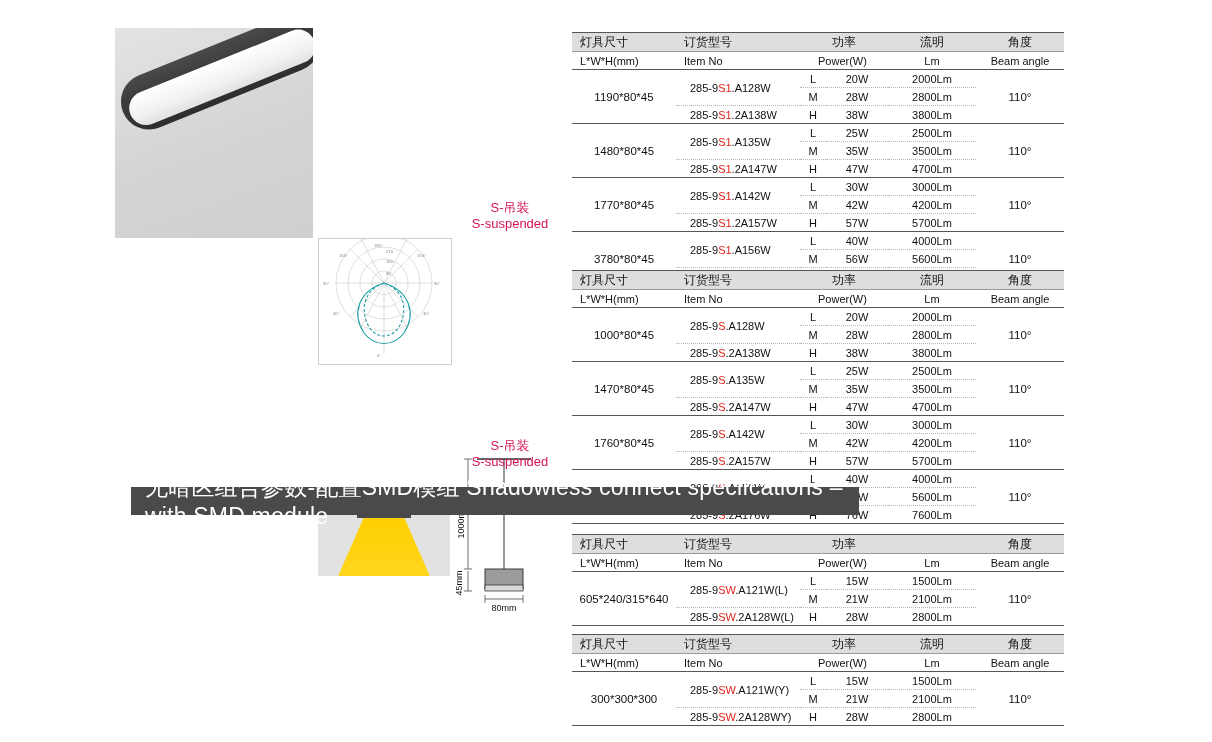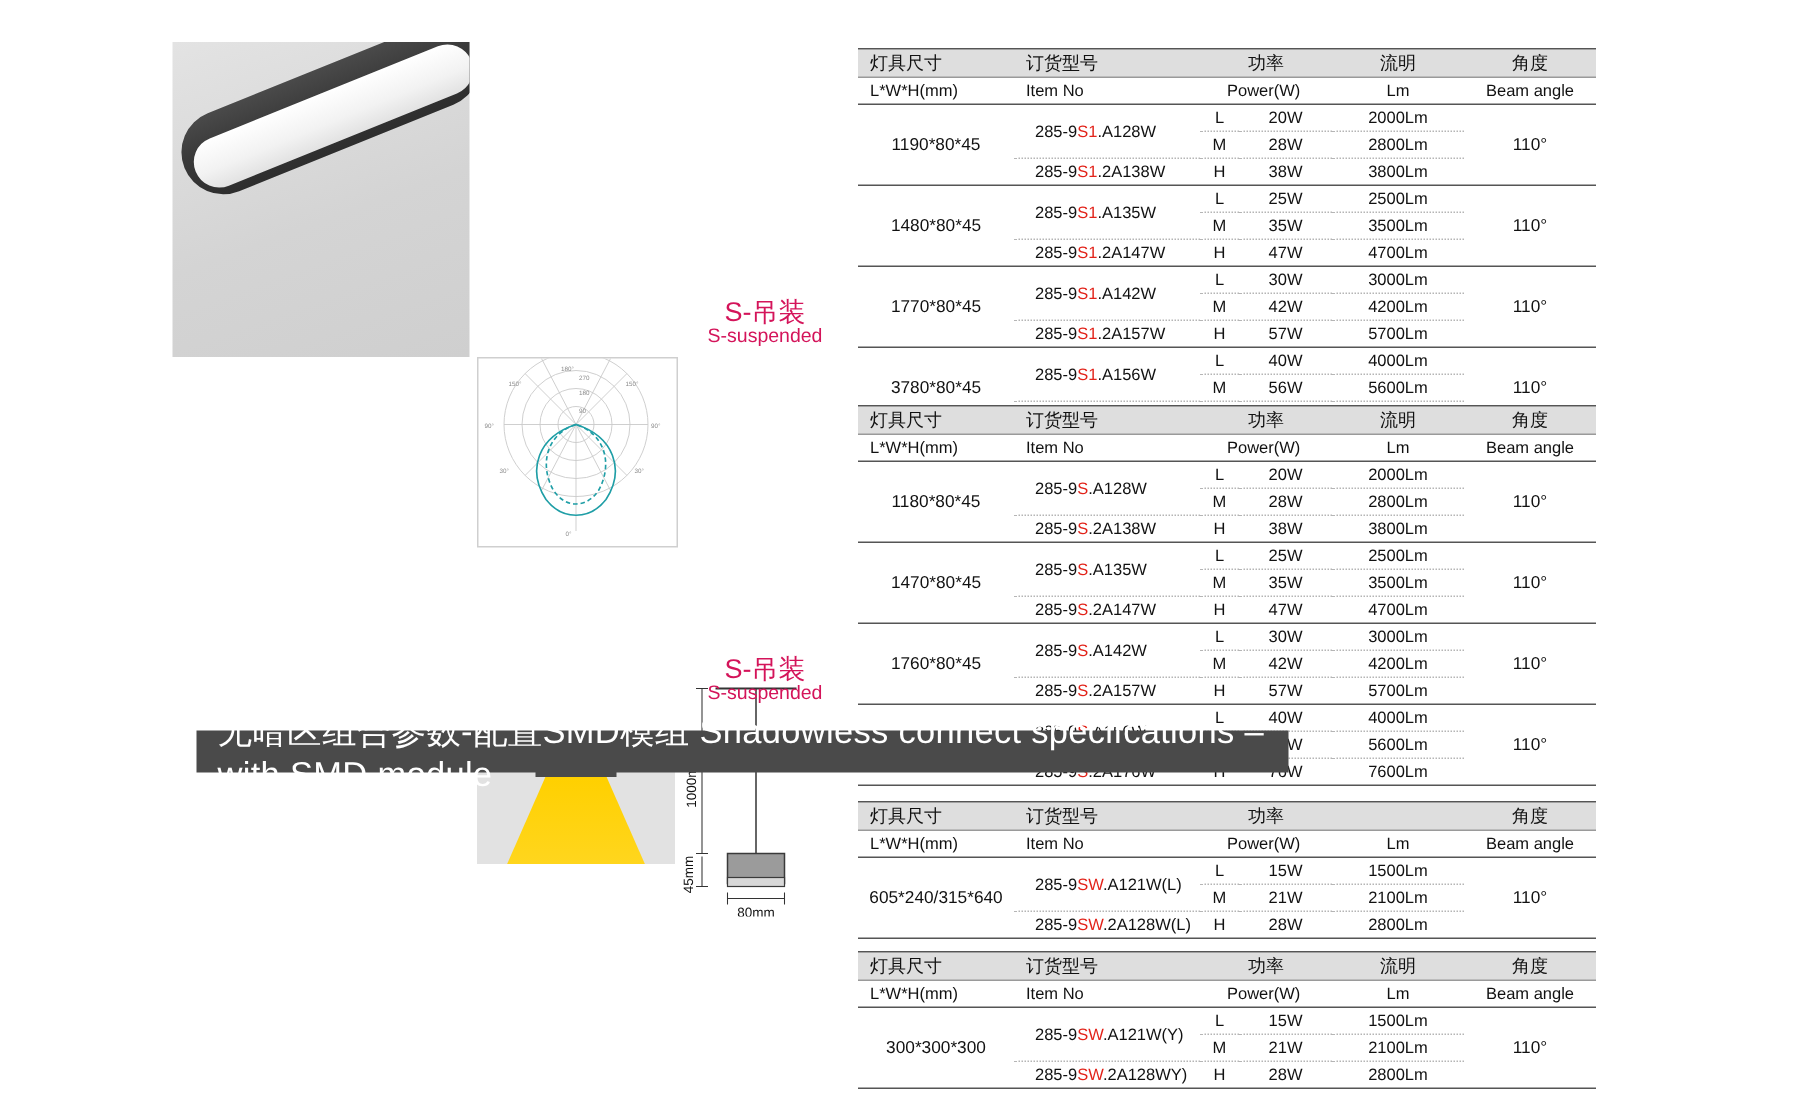--- a/index.html
+++ b/index.html
@@ -68,21 +68,21 @@
   
   .susp{position:relative;}
   .susp svg{display:block;}
   .susp-label{
     text-align:center;
     color:#d4145a;
     font-size:13px;
     line-height:16px;
     margin-top:4px;
   }
-  .susp-label .cn{font-size:18px;}
+  .susp-label .cn{font-size:13px;}
 
   
   table.spec{
     border-collapse:collapse;
     font-size:11px;
     color:#111;
   }
   table.spec td,table.spec th{
     padding:0;
     vertical-align:middle;
@@ -333,21 +333,21 @@
           <td>角度</td>
         </tr>
         <tr class="sub-row">
           <td class="l">L*W*H(mm)</td>
           <td class="l">Item No</td>
           <td colspan="2" style="text-align:left;padding-left:18px">Power(W)</td>
           <td>Lm</td>
           <td>Beam angle</td>
         </tr>
         <tr class="grp">
-          <td class="size" rowspan="3" style="border-bottom:1.2px solid #555;">1180*80*45</td>
+          <td class="size" rowspan="3" style="border-bottom:1.2px solid #555;">1000*80*45</td>
           <td class="itemno dash" rowspan="2">285-9<span class="red">S</span>.A128W</td>
           <td class="">L</td>
           <td class="">20W</td>
           <td class="">2000Lm</td>
           <td class="ang endsep" rowspan="3">110°</td>
         </tr>
         <tr class="grp">
           <td class="">M</td>
           <td class="">28W</td>
           <td class="">2800Lm</td>

